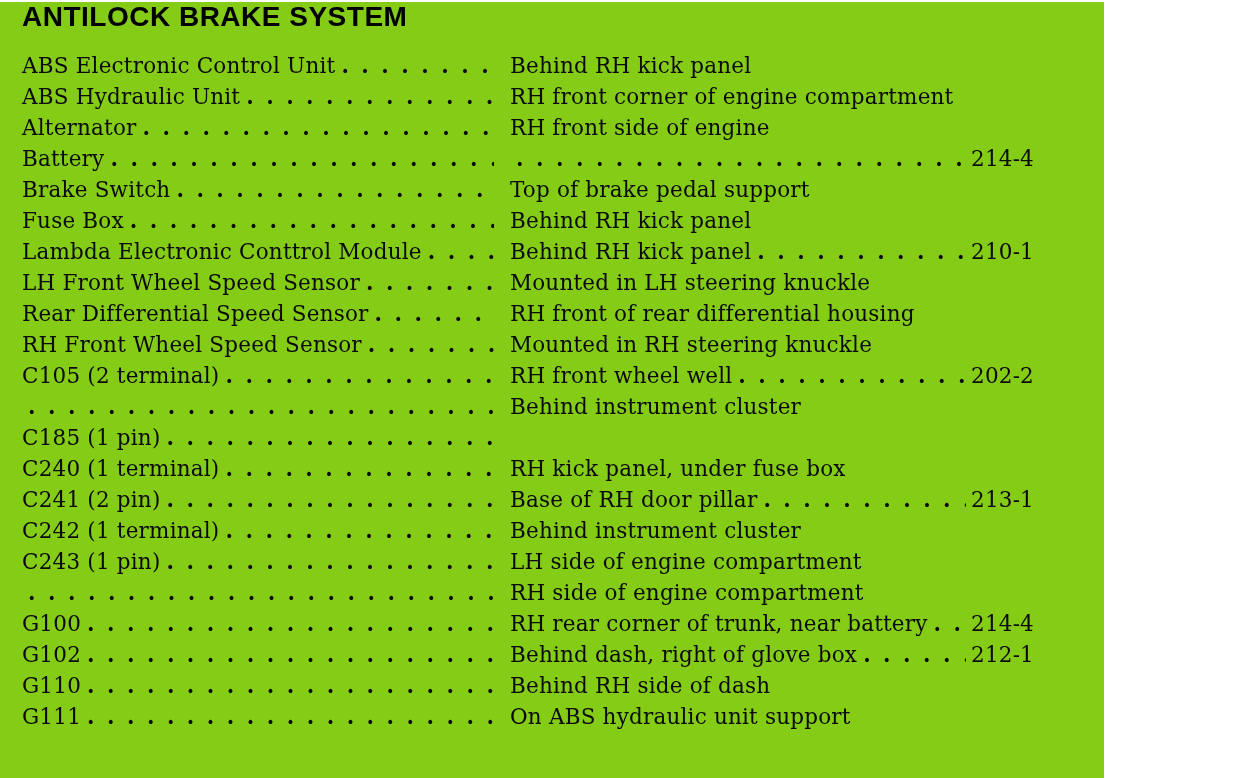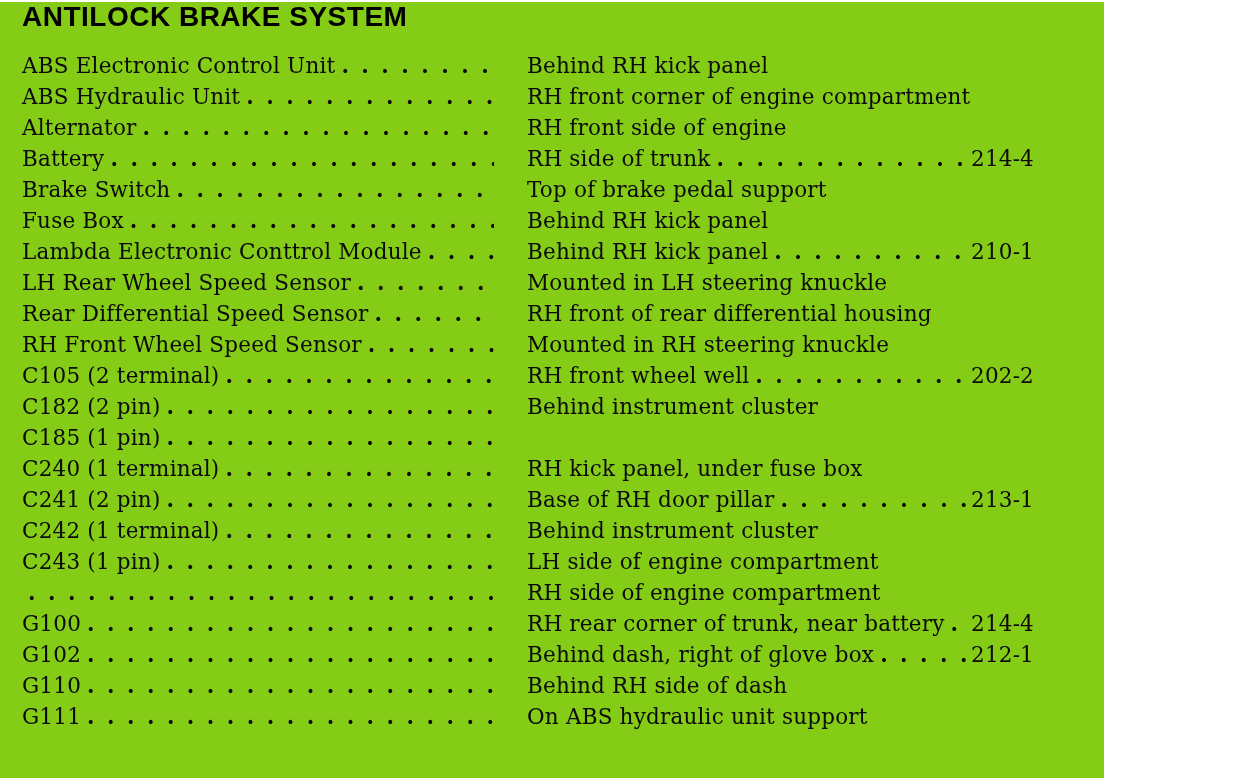--- a/index.html
+++ b/index.html
@@ -36,21 +36,21 @@
     align-items: baseline;
     height: 31px;
     line-height: 31px;
     white-space: nowrap;
   }
   .c-name {
     flex: 0 0 476px;
     display: flex;
     align-items: baseline;
     min-width: 0;
-    margin-right: 29px;
+    margin-right: 12px;
   }
   .c-loc {
     flex: 1 1 auto;
     display: flex;
     align-items: flex-end;
     min-width: 0;
   }
   .c-page {
     flex: 0 0 64px;
     text-align: right;
@@ -98,21 +98,20 @@
         <div class="c-loc">
           <span class="txt">RH front side of engine</span>
         </div>
       </div>
       <div class="row">
         <div class="c-name">
           <span class="txt">Battery</span>
           <span class="leader">. . . . . . . . . . . . . . . . . . . . . . . . . . . . . . . . . . . . . . . . . . . . . . . . . . . . . . . . . . . . . . . . . . . . . . . . . . . . . . . . . . . . . . . . . . </span>
         </div>
         <div class="c-loc">
-          <span class="txt">RH side of trunk</span>
           <span class="leader">. . . . . . . . . . . . . . . . . . . . . . . . . . . . . . . . . . . . . . . . . . . . . . . . . . . . . . . . . . . . . . . . . . . . . . . . . . . . . . . . . . . . . . . . . . </span>
         </div>
         <div class="c-page">214-4</div>
       </div>
       <div class="row">
         <div class="c-name">
           <span class="txt">Brake Switch</span>
           <span class="leader">. . . . . . . . . . . . . . . . . . . . . . . . . . . . . . . . . . . . . . . . . . . . . . . . . . . . . . . . . . . . . . . . . . . . . . . . . . . . . . . . . . . . . . . . . . </span>
         </div>
         <div class="c-loc">
@@ -134,21 +133,21 @@
           <span class="leader">. . . . . . . . . . . . . . . . . . . . . . . . . . . . . . . . . . . . . . . . . . . . . . . . . . . . . . . . . . . . . . . . . . . . . . . . . . . . . . . . . . . . . . . . . . </span>
         </div>
         <div class="c-loc">
           <span class="txt">Behind RH kick panel</span>
           <span class="leader">. . . . . . . . . . . . . . . . . . . . . . . . . . . . . . . . . . . . . . . . . . . . . . . . . . . . . . . . . . . . . . . . . . . . . . . . . . . . . . . . . . . . . . . . . . </span>
         </div>
         <div class="c-page">210-1</div>
       </div>
       <div class="row">
         <div class="c-name">
-          <span class="txt">LH Rear Wheel Speed Sensor</span>
+          <span class="txt">LH Front Wheel Speed Sensor</span>
           <span class="leader">. . . . . . . . . . . . . . . . . . . . . . . . . . . . . . . . . . . . . . . . . . . . . . . . . . . . . . . . . . . . . . . . . . . . . . . . . . . . . . . . . . . . . . . . . . </span>
         </div>
         <div class="c-loc">
           <span class="txt">Mounted in LH steering knuckle</span>
         </div>
       </div>
       <div class="row">
         <div class="c-name">
           <span class="txt">Rear Differential Speed Sensor</span>
           <span class="leader">. . . . . . . . . . . . . . . . . . . . . . . . . . . . . . . . . . . . . . . . . . . . . . . . . . . . . . . . . . . . . . . . . . . . . . . . . . . . . . . . . . . . . . . . . . </span>
@@ -172,21 +171,20 @@
           <span class="leader">. . . . . . . . . . . . . . . . . . . . . . . . . . . . . . . . . . . . . . . . . . . . . . . . . . . . . . . . . . . . . . . . . . . . . . . . . . . . . . . . . . . . . . . . . . </span>
         </div>
         <div class="c-loc">
           <span class="txt">RH front wheel well</span>
           <span class="leader">. . . . . . . . . . . . . . . . . . . . . . . . . . . . . . . . . . . . . . . . . . . . . . . . . . . . . . . . . . . . . . . . . . . . . . . . . . . . . . . . . . . . . . . . . . </span>
         </div>
         <div class="c-page">202-2</div>
       </div>
       <div class="row">
         <div class="c-name">
-          <span class="txt">C182 (2 pin)</span>
           <span class="leader">. . . . . . . . . . . . . . . . . . . . . . . . . . . . . . . . . . . . . . . . . . . . . . . . . . . . . . . . . . . . . . . . . . . . . . . . . . . . . . . . . . . . . . . . . . </span>
         </div>
         <div class="c-loc">
           <span class="txt">Behind instrument cluster</span>
         </div>
       </div>
       <div class="row">
         <div class="c-name">
           <span class="txt">C185 (1 pin)</span>
           <span class="leader">. . . . . . . . . . . . . . . . . . . . . . . . . . . . . . . . . . . . . . . . . . . . . . . . . . . . . . . . . . . . . . . . . . . . . . . . . . . . . . . . . . . . . . . . . . </span>

